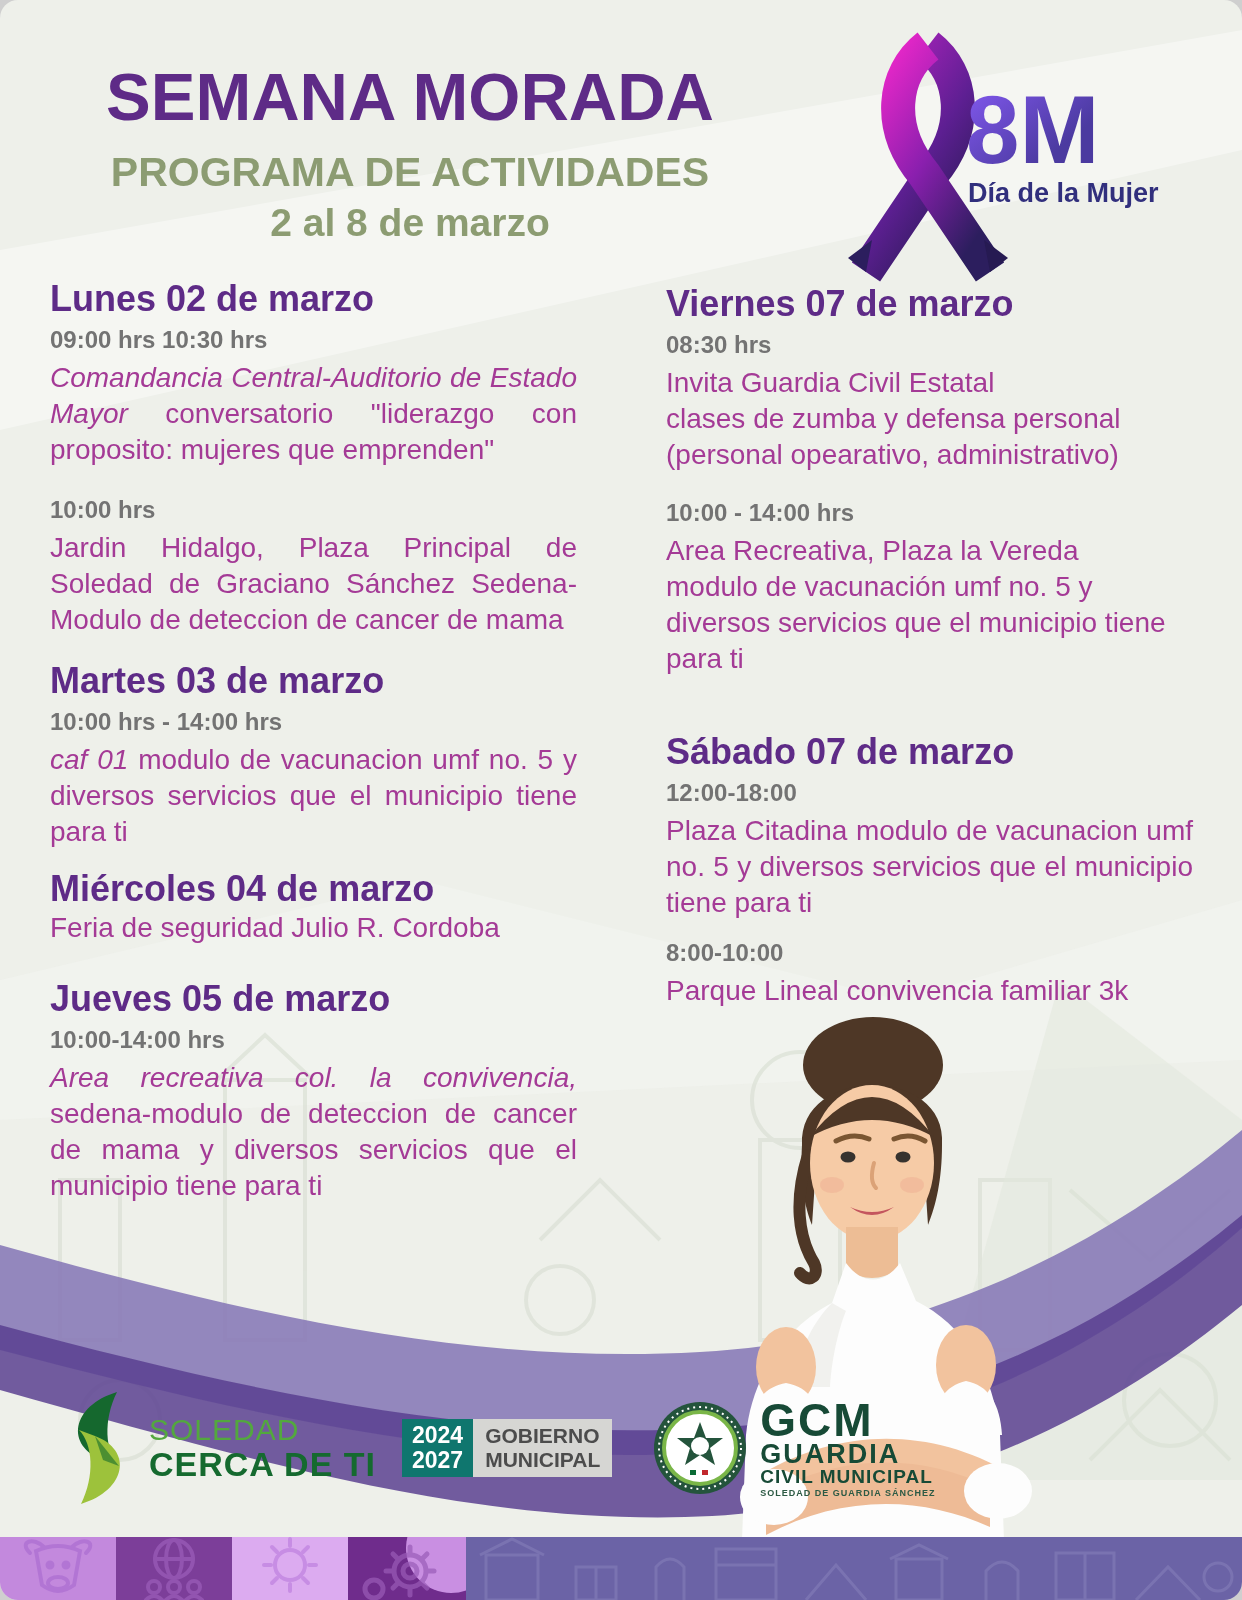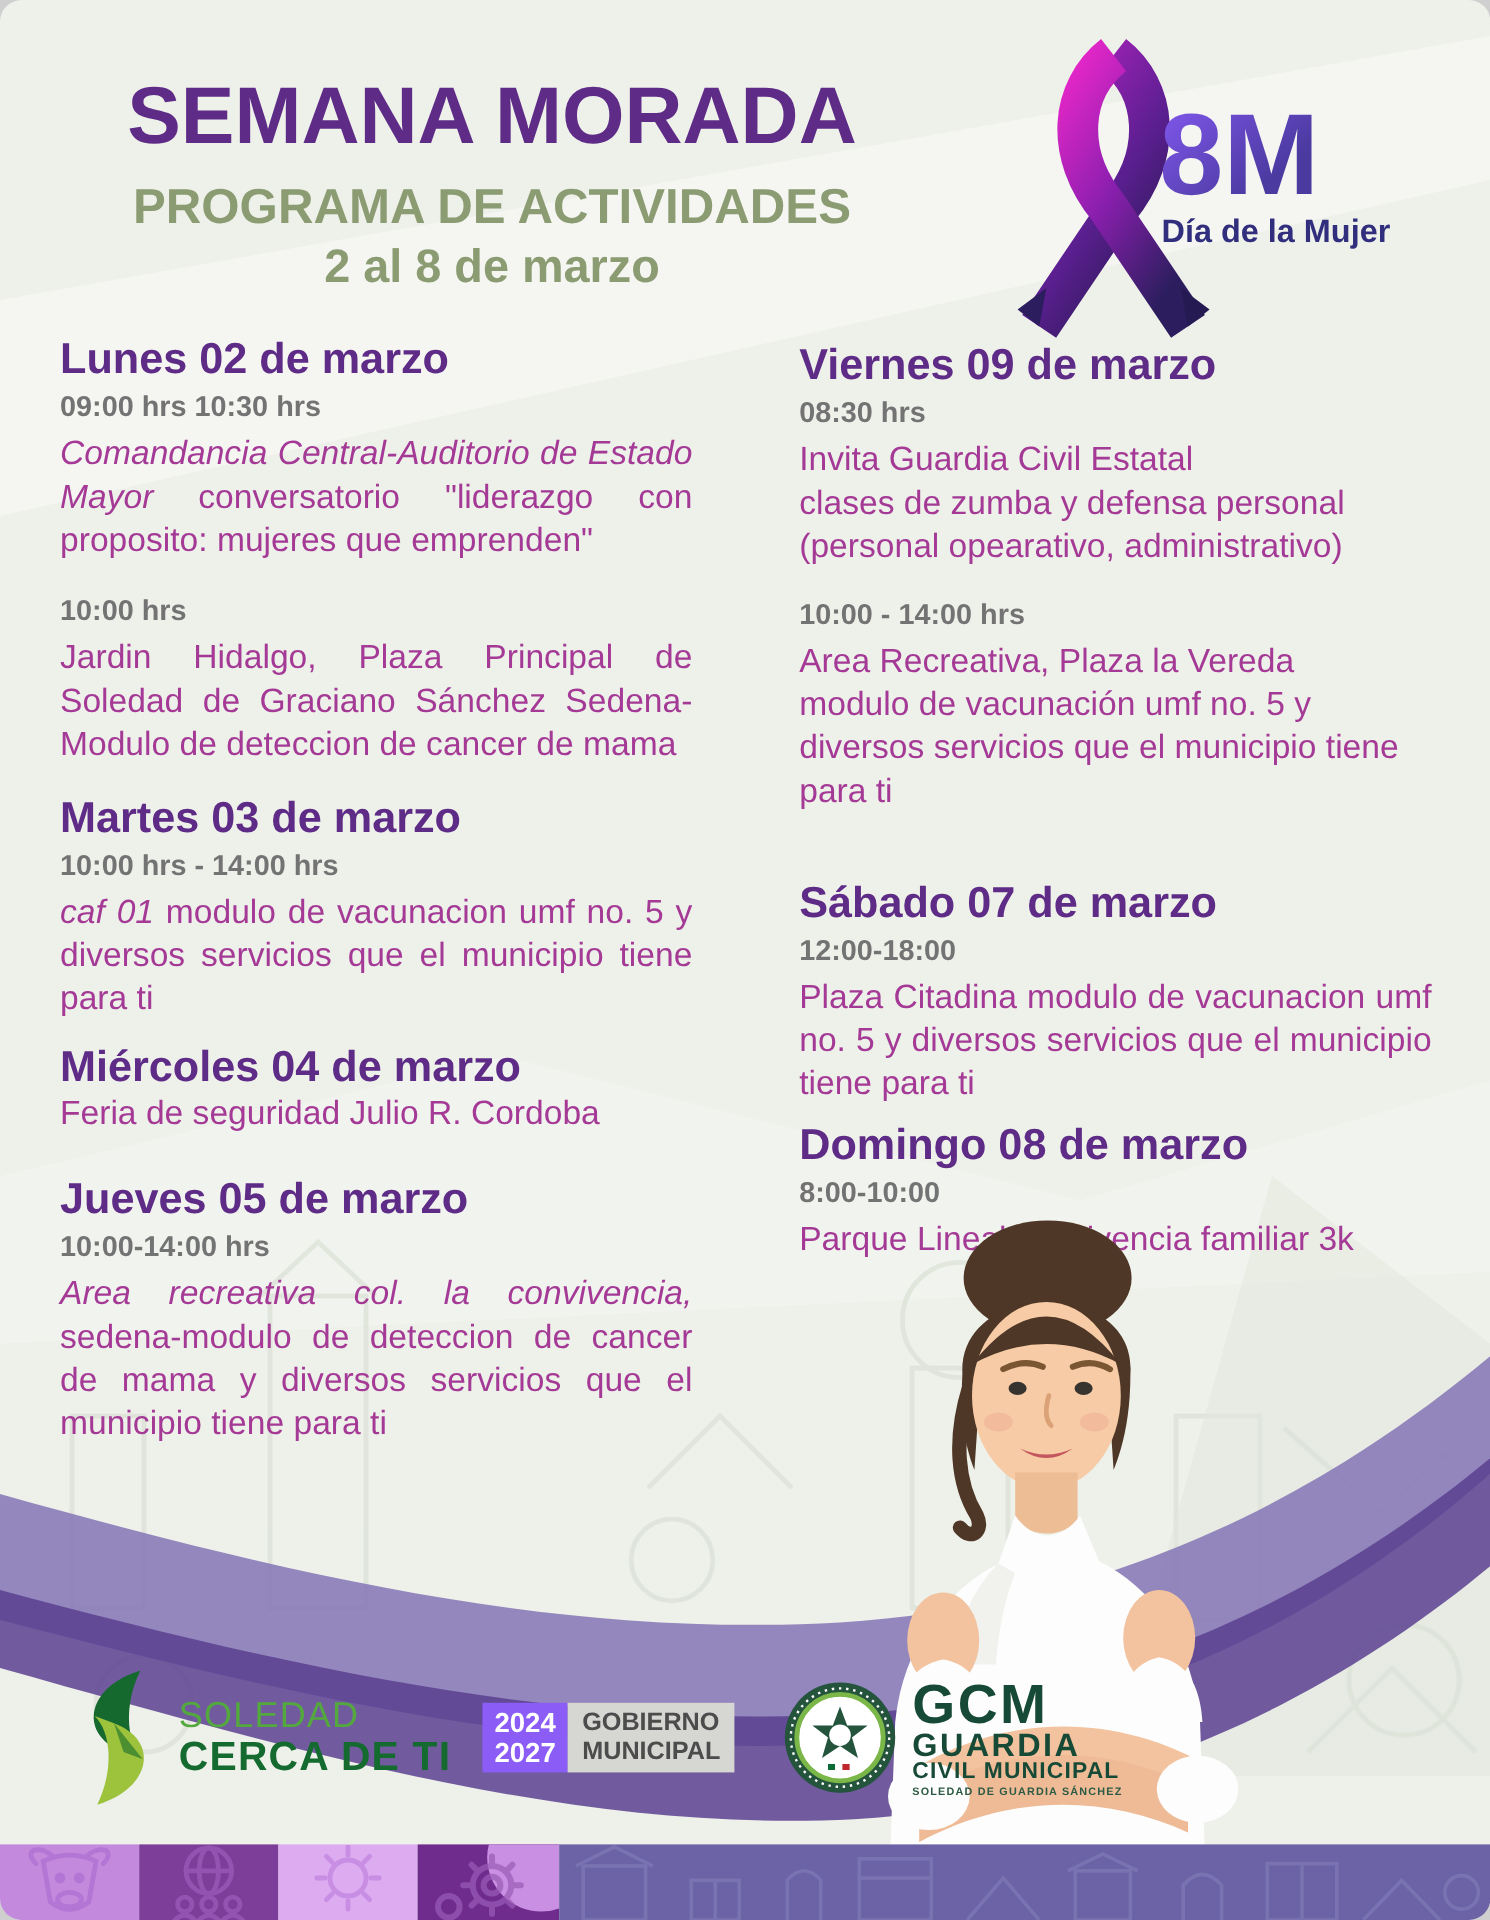--- a/index.html
+++ b/index.html
@@ -40,21 +40,21 @@
   .waves{position:absolute;left:0;top:1120px;z-index:3;pointer-events:none;}
   
   .woman{position:absolute;left:690px;top:995px;z-index:4;}
   
   .footer{position:absolute;left:55px;top:1392px;height:112px;display:flex;align-items:center;z-index:5;}
   .soledad-logo{margin-right:10px;}
   .soledad-text{line-height:1;}
   .soledad-name{font-size:30px;font-weight:normal;color:#53a83e;letter-spacing:1px;}
   .soledad-tag{font-size:34px;font-weight:bold;color:#156a2f;letter-spacing:1px;margin-top:2px;}
   .term-box{display:flex;margin-left:26px;height:58px;}
-  .term-years{background:#8b5cf6;color:#ffffff;font-weight:bold;font-size:23px;line-height:1.1;
+  .term-years{background:#0f766e;color:#ffffff;font-weight:bold;font-size:23px;line-height:1.1;
     padding:6px 10px;display:flex;flex-direction:column;justify-content:center;}
   .term-gov{background:#d6d6d3;color:#4c4c4c;font-weight:bold;font-size:21px;line-height:1.15;
     padding:22px 12px;display:flex;flex-direction:column;justify-content:center;}
   .gcm{display:flex;align-items:center;margin-left:40px;}
   .gcm-text{margin-left:12px;color:#174a36;line-height:.95;}
   .gcm-abbr{font-size:46px;font-weight:bold;letter-spacing:2px;}
   .gcm-l1{font-size:27px;font-weight:bold;letter-spacing:2px;}
   .gcm-l2{font-size:19px;font-weight:bold;letter-spacing:1px;}
   .gcm-l3{font-size:9px;font-weight:bold;letter-spacing:1px;margin-top:3px;color:#2c5a44;}
   
@@ -147,38 +147,37 @@
     </div>
     <div class="block">
       <h3 class="day">Jueves 05 de marzo</h3>
       <div class="time">10:00-14:00 hrs</div>
       <p class="body just"><i>Area recreativa col. la convivencia,</i> <span>sedena-modulo de deteccion de cancer de mama y diversos servicios que el municipio tiene para ti</span></p>
     </div>
   </section>
 
   <section class="col col-right">
     <div class="block" style="margin-bottom:20px">
-      <h3 class="day">Viernes 09 de marzo</h3>
+      <h3 class="day">Viernes 07 de marzo</h3>
       <div class="time">08:30 hrs</div>
       <p class="body">Invita Guardia Civil Estatal</p>
       <p class="body">clases de zumba y defensa personal</p>
       <p class="body">(personal opearativo, administrativo)</p>
     </div>
     <div class="block" style="margin-bottom:54px">
       <div class="time">10:00 - 14:00 hrs</div>
       <p class="body">Area Recreativa, Plaza la Vereda</p>
       <p class="body">modulo de vacunación umf no. 5 y diversos servicios que el municipio tiene para ti</p>
     </div>
     <div class="block" style="margin-bottom:12px">
       <h3 class="day">Sábado 07 de marzo</h3>
       <div class="time">12:00-18:00</div>
       <p class="body just">Plaza Citadina modulo de vacunacion umf no. 5 y diversos servicios que el municipio tiene para ti</p>
     </div>
     <div class="block">
-      <h3 class="day">Domingo 08 de marzo</h3>
       <div class="time">8:00-10:00</div>
       <p class="body">Parque Lineal convivencia familiar 3k</p>
     </div>
   </section>
 
   <svg class="waves" width="1242" height="480" viewBox="0 0 1242 480">
     <path d="M0,125 C250,195 470,245 700,232 C935,218 1110,120 1242,10 L1242,108 C1110,225 935,320 700,333 C470,346 250,295 0,230 Z" fill="#8677b6" opacity="0.88"></path>
     <path d="M0,205 C250,272 480,322 712,308 C945,294 1115,200 1242,95 L1242,185 C1115,290 945,382 712,396 C480,408 250,340 0,270 Z" fill="#5a4190" opacity="0.85"></path>
   </svg>
 

